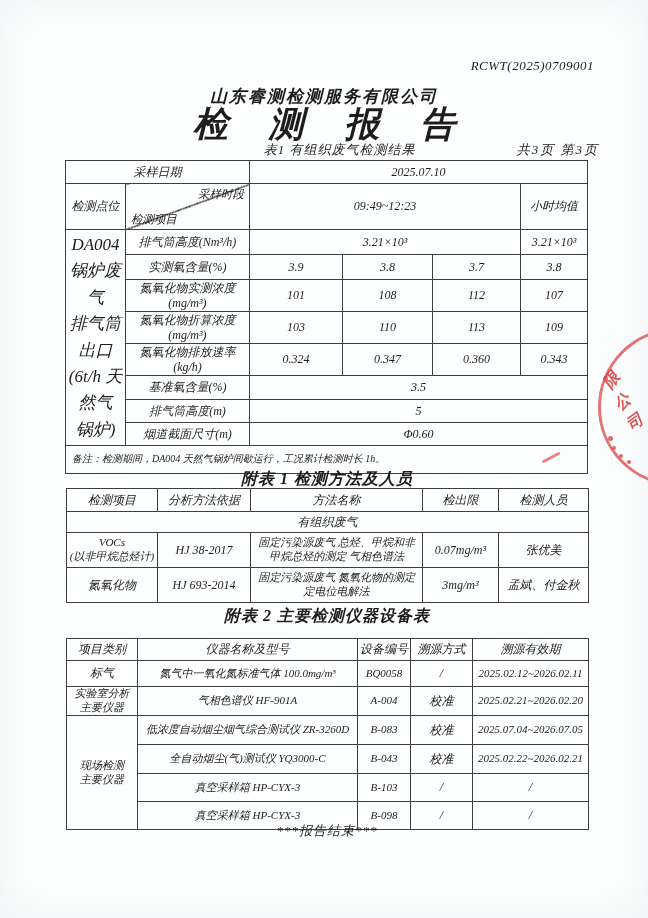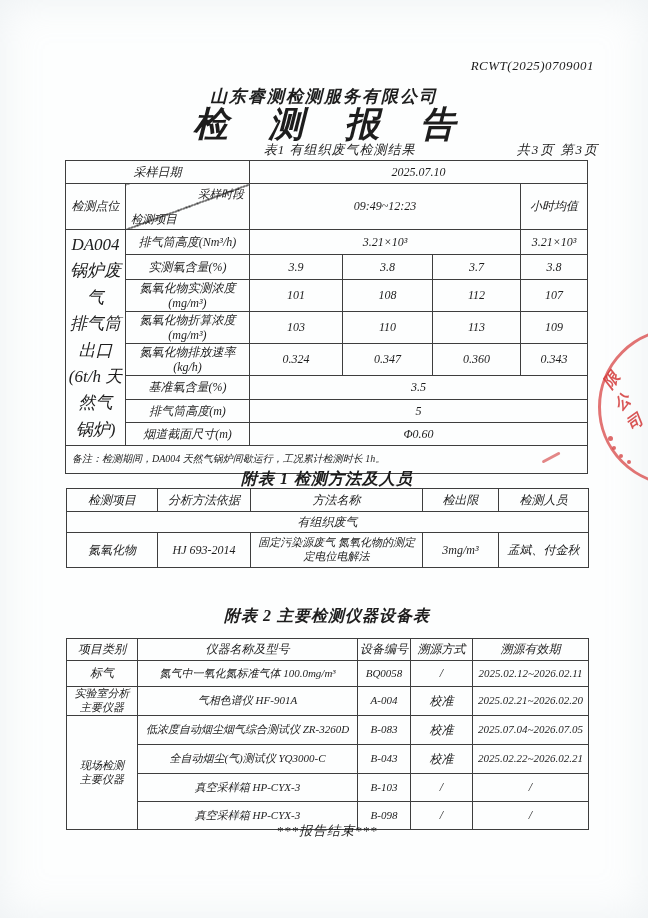--- a/index.html
+++ b/index.html
@@ -155,20 +155,28 @@
       <td>检测项目</td>
       <td>分析方法依据</td>
       <td>方法名称</td>
       <td>检出限</td>
       <td>检测人员</td>
     </tr>
     <tr style="height:21px">
       <td colspan="5">有组织废气</td>
     </tr>
     <tr style="height:35px">
+      <td class="small">VOCs
+(以非甲烷总烃计)</td>
+      <td>HJ 38-2017</td>
+      <td class="small">固定污染源废气 总烃、甲烷和非甲烷总烃的测定 气相色谱法</td>
+      <td>0.07mg/m³</td>
+      <td>张优美</td>
+    </tr>
+    <tr style="height:35px">
       <td>氮氧化物</td>
       <td>HJ 693-2014</td>
       <td class="small">固定污染源废气 氮氧化物的测定 定电位电解法</td>
       <td>3mg/m³</td>
       <td>孟斌、付金秋</td>
     </tr>
   </tbody>
     </table>
 
   <div class="sub-title sub2">附表 2  主要检测仪器设备表</div>

